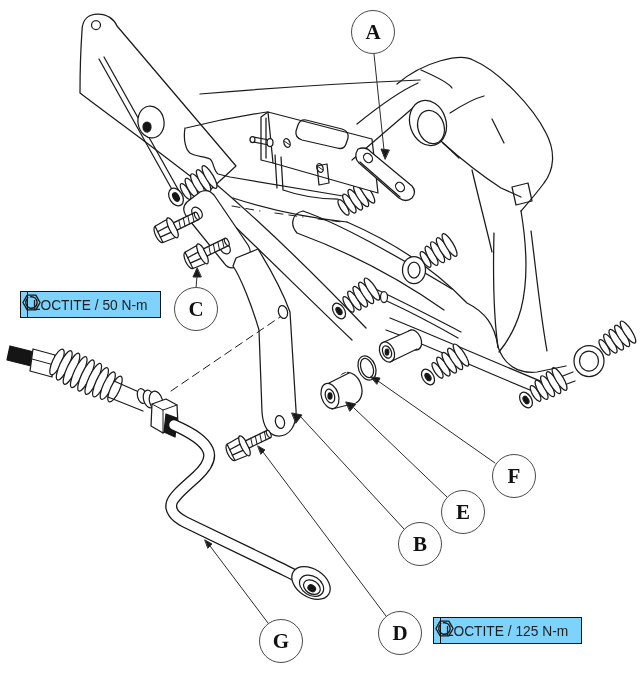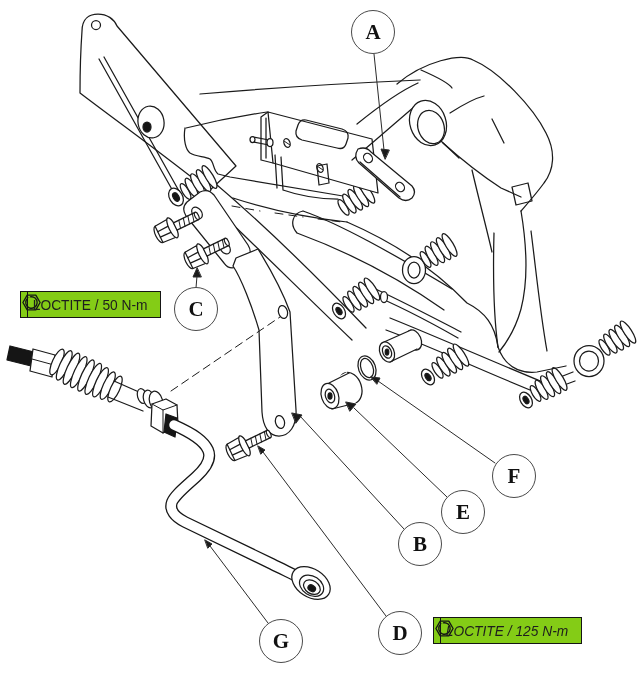--- a/index.html
+++ b/index.html
@@ -3,21 +3,21 @@
 <meta charset="utf-8">
 <style>
   html,body{margin:0;padding:0;background:#fff;}
   .stage{position:relative;width:640px;height:677px;background:#fff;overflow:hidden;
          font-family:"Liberation Sans",sans-serif;}
   .stage svg{position:absolute;left:0;top:0;}
   .callout{position:absolute;width:44px;height:44px;border:1px solid #4a4a4a;border-radius:50%;
            background:#fff;display:flex;align-items:center;justify-content:center;
            font-family:"Liberation Serif",serif;font-weight:bold;font-size:21px;color:#111;
            box-sizing:border-box;}
-  .note{position:absolute;display:flex;align-items:stretch;border:1.5px solid #151515;background:#84cc16;
+  .note{position:absolute;display:flex;align-items:stretch;border:1.5px solid #151515;background:#7dd3fc;
         height:27px;box-sizing:border-box;}
   .note-icon{display:flex;align-items:center;justify-content:center;padding:0 3px;
              border-right:1.5px solid #151515;}
   .note-text{display:flex;align-items:center;padding:0 6px 0 5px;font-size:14.5px;color:#1e1e1e;
              white-space:nowrap;transform:scaleX(.95);transform-origin:left center;}
 </style>
 </head>
 <body>
 
 <div class="stage">
@@ -230,21 +230,21 @@
   <span class="note-icon">
     <svg width="21" height="21" viewBox="-11 -11 22 22" fill="none" stroke="#151515" stroke-width="1.4" stroke-linejoin="round">
       <path d="M -4.5,-7.8 L 4.5,-7.8 L 9,0 L 4.5,7.8 L -4.5,7.8 L -9,0 Z"></path>
       <path d="M -4.6,-3.9 A 6,6 0 1 0 -1.55,-5.8"></path>
       <path d="M -1.55,-5.8 L -4.6,-3.9 L -3.2,-5.2 Z" fill="#151515" stroke="none"></path>
     </svg>
   </span>
   <span class="note-text">LOCTITE / 50 N-m</span>
 </div>
 
-<div class="note" style="left:433px;top:617px;font-style:italic;">
+<div class="note" style="left:433px;top:617px;">
   <span class="note-icon">
     <svg width="21" height="21" viewBox="-11 -11 22 22" fill="none" stroke="#151515" stroke-width="1.4" stroke-linejoin="round">
       <path d="M -4.5,-7.8 L 4.5,-7.8 L 9,0 L 4.5,7.8 L -4.5,7.8 L -9,0 Z"></path>
       <path d="M -4.6,-3.9 A 6,6 0 1 0 -1.55,-5.8"></path>
       <path d="M -1.55,-5.8 L -4.6,-3.9 L -3.2,-5.2 Z" fill="#151515" stroke="none"></path>
     </svg>
   </span>
   <span class="note-text">LOCTITE / 125 N-m</span>
 </div>
 

